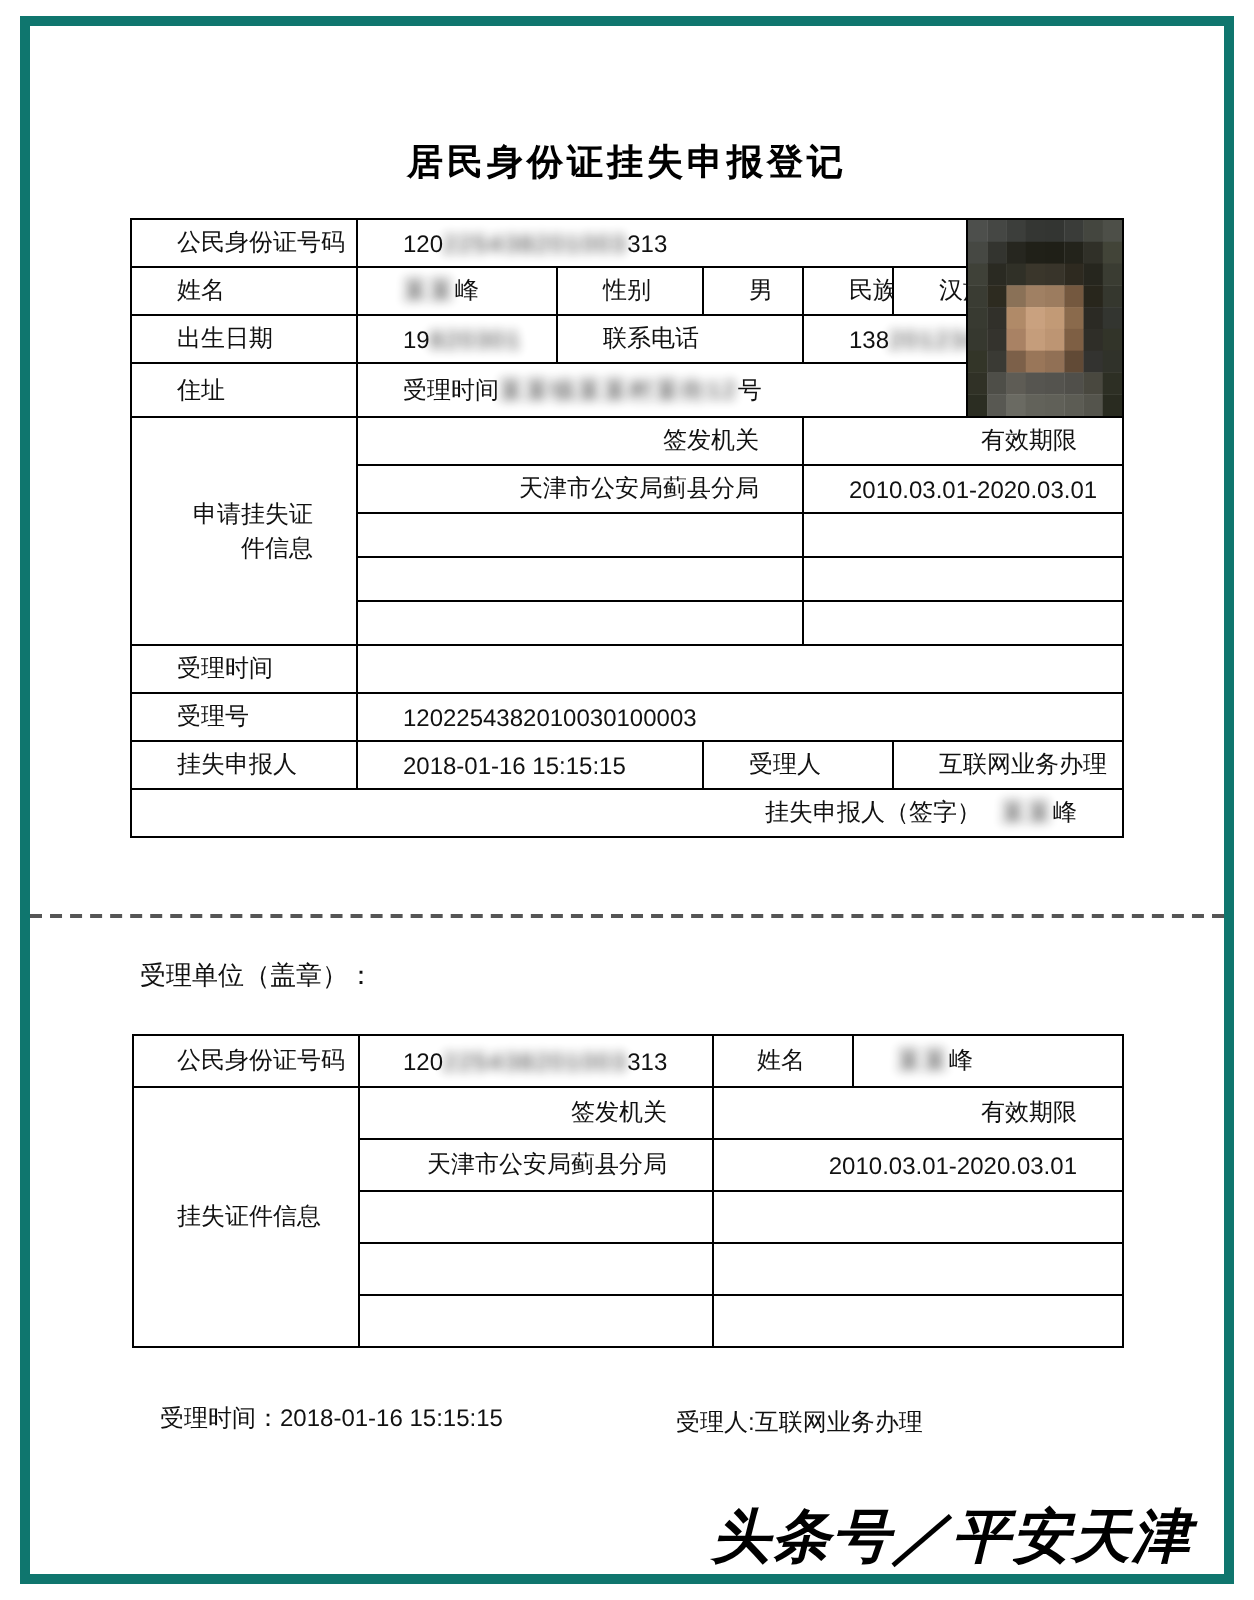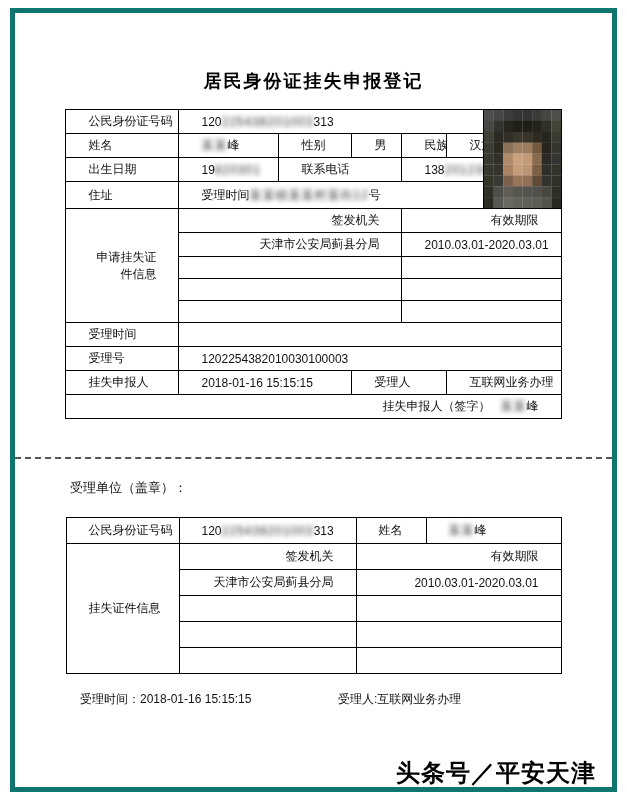--- a/index.html
+++ b/index.html
@@ -31,28 +31,28 @@
   .photo-cell svg { position:absolute; left:0; top:0; width:100%; height:100%; display:block; }
 
   .blur { filter: blur(2.6px); opacity:.9; letter-spacing:1px; }
 
   .seal-label { margin:20px 0 16px 28px; font-size:13px; }
 
   .tbl2 { margin-top:20px; }
   .tbl2 td { height:26px; }
 
   .footer-row { width:495px; margin:13px auto 0 auto; font-size:12px; position:relative; height:16px; }
-  .footer-time { position:absolute; left:14px; top:4px; }
-  .footer-acceptor { position:absolute; left:272px; top:4px; }
+  .footer-time { position:absolute; left:14px; top:14px; }
+  .footer-acceptor { position:absolute; left:272px; top:16px; }
 
   .cut-line { border-top:2px dashed #555; height:0; margin:38px -27px 0 -27px; }
 
   .watermark {
     position:absolute; right:16px; bottom:-2px;
-    font-size:24px; font-weight:bold; 
+    font-size:29px; font-weight:bold; font-style:italic;
     letter-spacing:1px; color:#000;
     font-family:"DejaVu Serif","Liberation Serif",serif;
     white-space:nowrap;
   }
 
   .sig-name { margin-left:10px; }
 </style>
 </head>
 <body>
 

